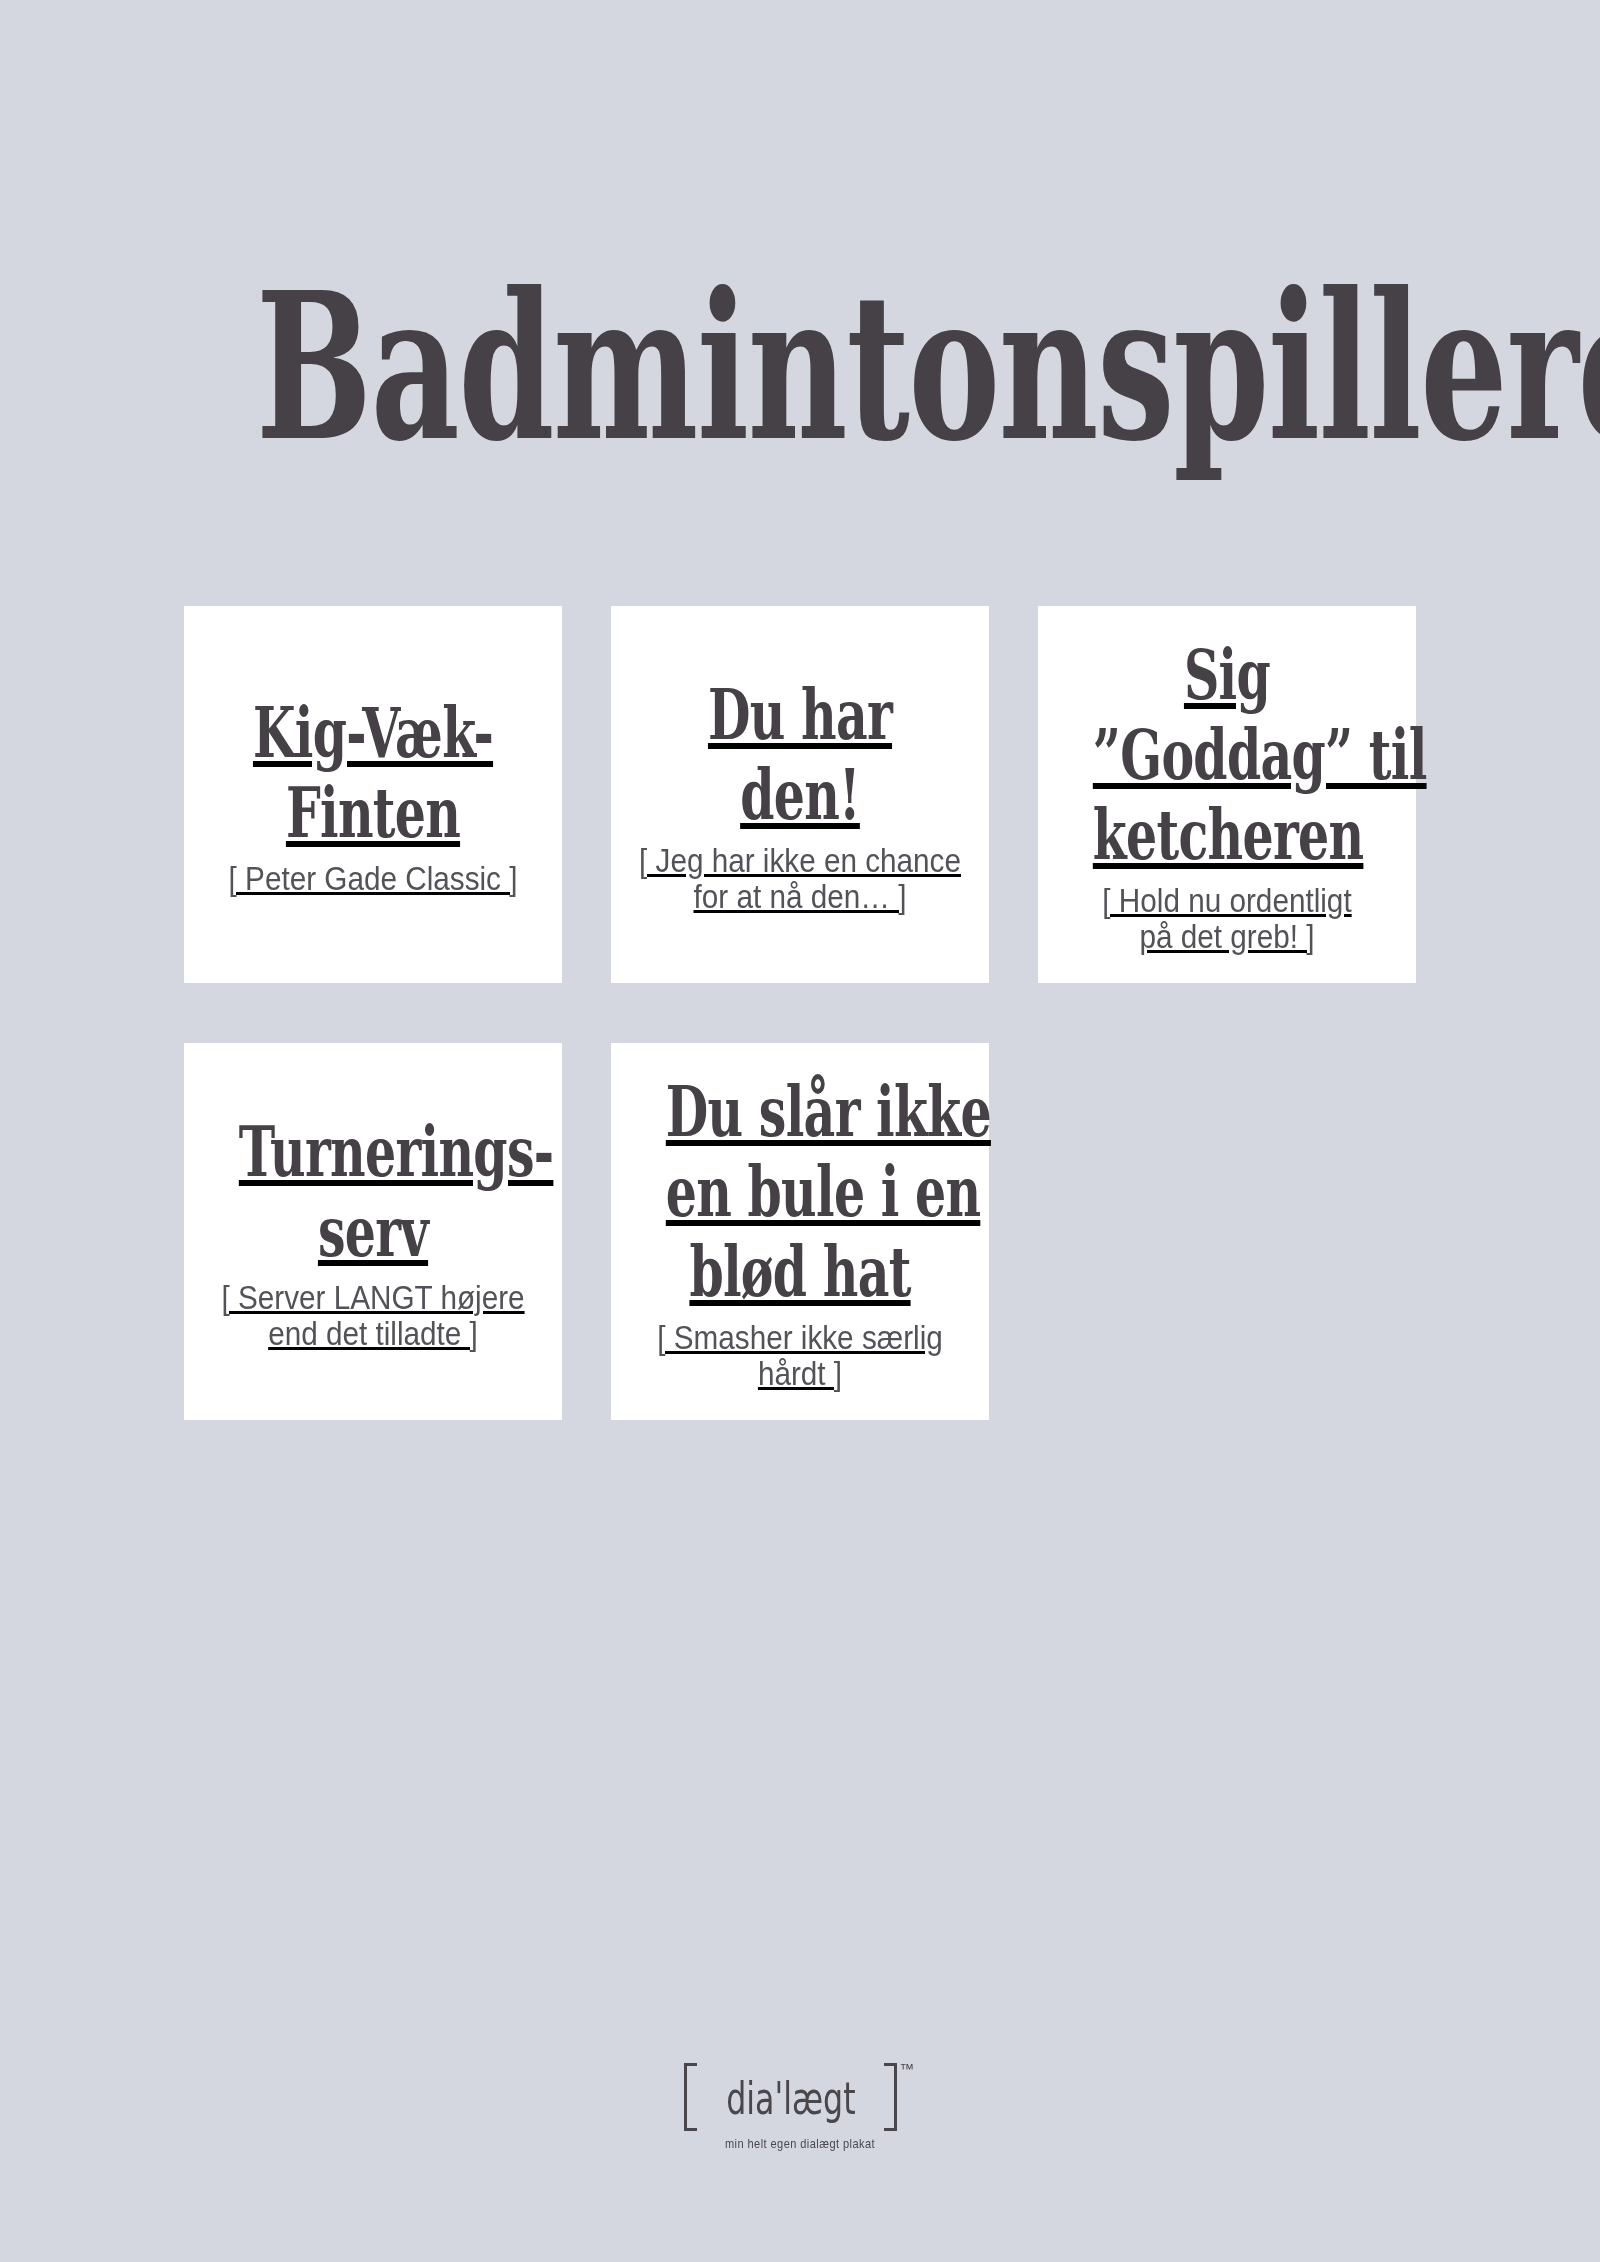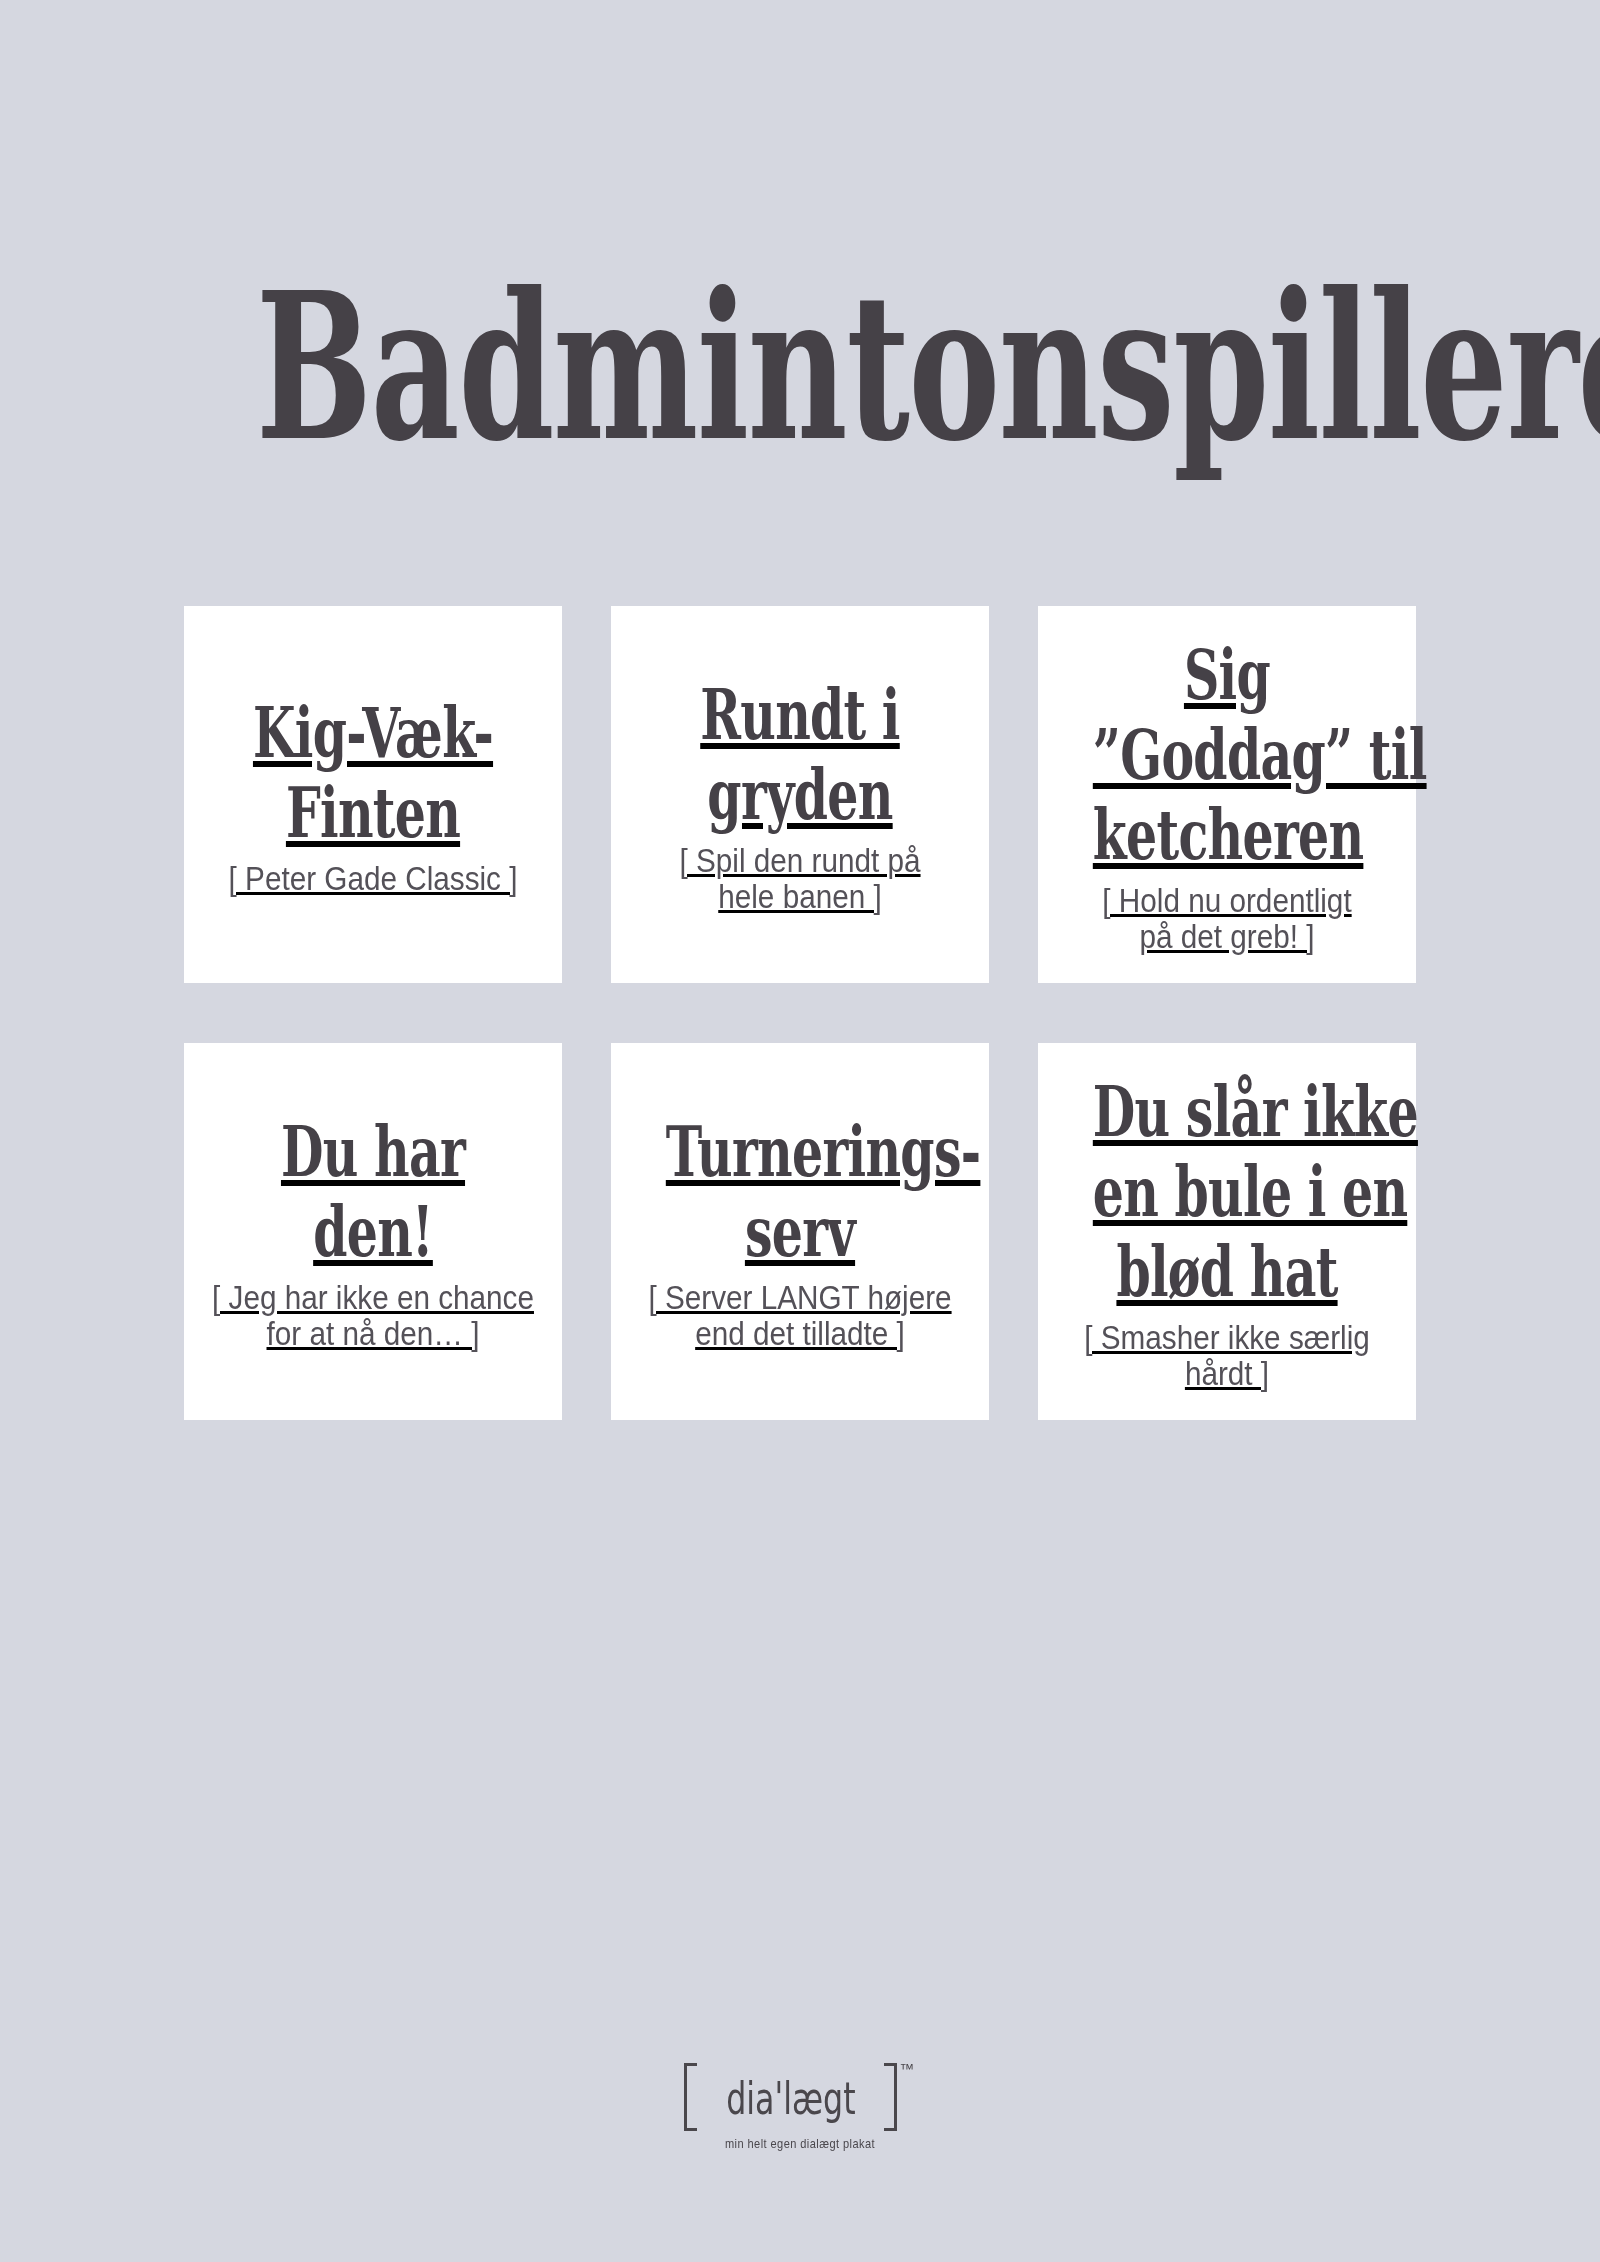--- a/index.html
+++ b/index.html
@@ -150,53 +150,43 @@
   <div class="card">
     <div class="card-title">
       <div class="tl">Kig-Væk-</div>
       <div class="tl">Finten</div>
     </div>
     <div class="card-sub">
       <div class="sl">[ Peter Gade Classic ]</div>
     </div>
   </div>
 
-  <div class="card">
-    <div class="card-title">
-      <div class="tl">Rundt i</div>
-      <div class="tl">gryden</div>
-    </div>
-    <div class="card-sub">
-      <div class="sl">[ Spil den rundt på</div>
-      <div class="sl">hele banen ]</div>
-    </div>
-  </div>
-
-
+
+
+
+  <div class="card">
+    <div class="card-title">
+      <div class="tl">Du har</div>
+      <div class="tl">den!</div>
+    </div>
+    <div class="card-sub">
+      <div class="sl">[ Jeg har ikke en chance</div>
+      <div class="sl">for at nå den… ]</div>
+    </div>
+  </div>
 
   <div class="card">
     <div class="card-title">
       <div class="tl">Sig</div>
       <div class="tl">”Goddag” til</div>
       <div class="tl">ketcheren</div>
     </div>
     <div class="card-sub">
       <div class="sl">[ Hold nu ordentligt</div>
       <div class="sl">på det greb! ]</div>
-    </div>
-  </div>
-
-  <div class="card">
-    <div class="card-title">
-      <div class="tl">Du har</div>
-      <div class="tl">den!</div>
-    </div>
-    <div class="card-sub">
-      <div class="sl">[ Jeg har ikke en chance</div>
-      <div class="sl">for at nå den… ]</div>
     </div>
   </div>
 
 
   <div class="card">
     <div class="card-title">
       <div class="tl">Turnerings-</div>
       <div class="tl">serv</div>
     </div>
     <div class="card-sub">

